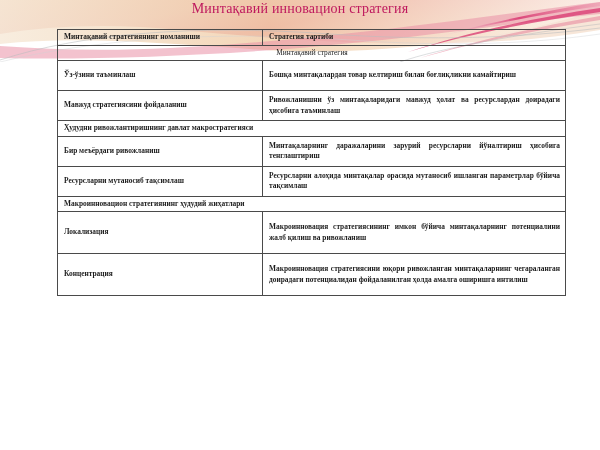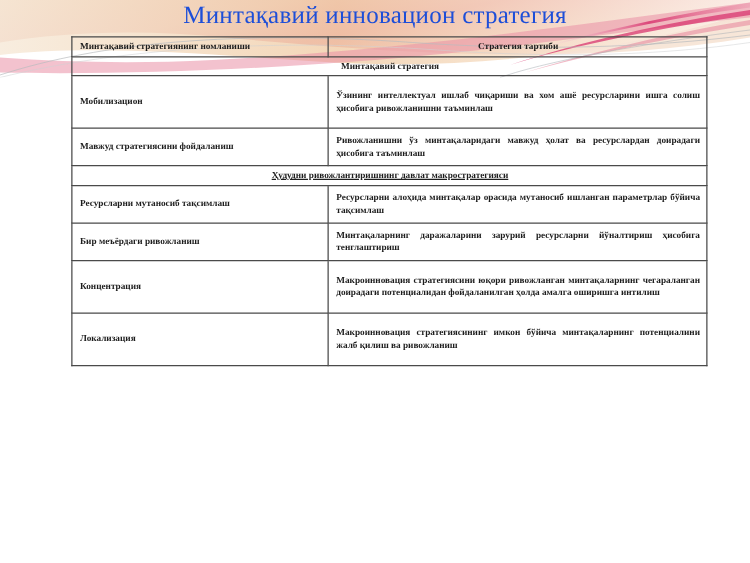--- a/index.html
+++ b/index.html
@@ -26,22 +26,22 @@
   }
   #banner svg { display: block; }
 
   
   #slide-title {
     position: absolute;
     left: 0; top: 1px;
     width: 600px;
     text-align: center;
     font-family: "Liberation Serif", serif;
-    font-size: 20px;
-    color: #1d4ed8;
+    font-size: 14px;
+    color: #be185d;
     letter-spacing: 0.2px;
     z-index: 3;
     white-space: nowrap;
   }
 
   
   #strategy-table {
     position: absolute;
     left: 57px;
     top: 29px;
@@ -73,28 +73,27 @@
     font-weight: bold;
   }
   tr.header-row td {
     font-weight: bold;
     font-size: 7.4px;
     padding-top: 3px;
     padding-bottom: 3px;
   }
   tr.section-row td {
     font-weight: bold;
-    text-align: center;
+    text-align: left;
     padding-top: 3px;
     padding-bottom: 3px;
-    text-decoration: underline;
   }
   tr.center-row td {
     text-align: center;
-    font-weight: bold;
+    font-weight: normal;
     padding-top: 3px;
     padding-bottom: 3px;
   }
   .tall-2 { height: 30px; }
   .tall-3 { height: 42px; }
 </style>
 </head>
 <body>
 
 <div id="banner">
@@ -137,46 +136,49 @@
 <div id="slide-title">Минтақавий инновацион стратегия</div>
 
 <table id="strategy-table">
   <colgroup>
     <col class="col-name">
     <col class="col-desc">
   </colgroup>
   <tbody id="table-body">
       <tr class="header-row">
         <td class="cell-name">Минтақавий стратегиянинг номланиши</td>
-        <td class="cell-desc" style="text-align: center;">Стратегия тартиби</td>
+        <td class="cell-desc" style="text-align: left;">Стратегия тартиби</td>
       </tr>
       <tr class="center-row">
         <td colspan="2">Минтақавий стратегия</td>
       </tr>
-      <tr class="tall-3">
-        <td class="cell-name">Мобилизацион</td>
-        <td class="cell-desc">Ўзининг интеллектуал ишлаб чиқариши ва хом ашё ресурсларини ишга солиш ҳисобига ривожланишни таъминлаш</td>
+      <tr class="tall-2">
+        <td class="cell-name">Ўз-ўзини таъминлаш</td>
+        <td class="cell-desc">Бошқа минтақалардан товар келтириш билан боғлиқликни камайтириш</td>
       </tr>
       <tr class="tall-2">
         <td class="cell-name">Мавжуд стратегиясини фойдаланиш</td>
         <td class="cell-desc">Ривожланишни ўз минтақаларидаги мавжуд ҳолат ва ресурслардан доирадаги ҳисобига таъминлаш</td>
       </tr>
       <tr class="section-row">
         <td colspan="2">Ҳудудни ривожлантиришнинг давлат макростратегияси</td>
       </tr>
       <tr class="tall-2">
+        <td class="cell-name">Бир меъёрдаги ривожланиш</td>
+        <td class="cell-desc">Минтақаларнинг даражаларини зарурий ресурсларни йўналтириш ҳисобига тенглаштириш</td>
+      </tr>
+      <tr class="tall-2">
         <td class="cell-name">Ресурсларни мутаносиб тақсимлаш</td>
         <td class="cell-desc">Ресурсларни алоҳида минтақалар орасида мутаносиб ишланган параметрлар бўйича тақсимлаш</td>
       </tr>
-      <tr class="tall-2">
-        <td class="cell-name">Бир меъёрдаги ривожланиш</td>
-        <td class="cell-desc">Минтақаларнинг даражаларини зарурий ресурсларни йўналтириш ҳисобига тенглаштириш</td>
+      <tr class="section-row">
+        <td colspan="2">Макроинновацион стратегиянинг ҳудудий жиҳатлари</td>
+      </tr>
+      <tr class="tall-3">
+        <td class="cell-name">Локализация</td>
+        <td class="cell-desc">Макроинновация стратегиясининг имкон бўйича минтақаларнинг потенциалини жалб қилиш ва ривожланиш</td>
       </tr>
       <tr class="tall-3">
         <td class="cell-name">Концентрация</td>
         <td class="cell-desc">Макроинновация стратегиясини юқори ривожланган минтақаларнинг чегараланган доирадаги потенциалидан фойдаланилган ҳолда амалга оширишга интилиш</td>
       </tr>
-      <tr class="tall-3">
-        <td class="cell-name">Локализация</td>
-        <td class="cell-desc">Макроинновация стратегиясининг имкон бўйича минтақаларнинг потенциалини жалб қилиш ва ривожланиш</td>
-      </tr>
     </tbody>
 </table>
 
 </body></html>

